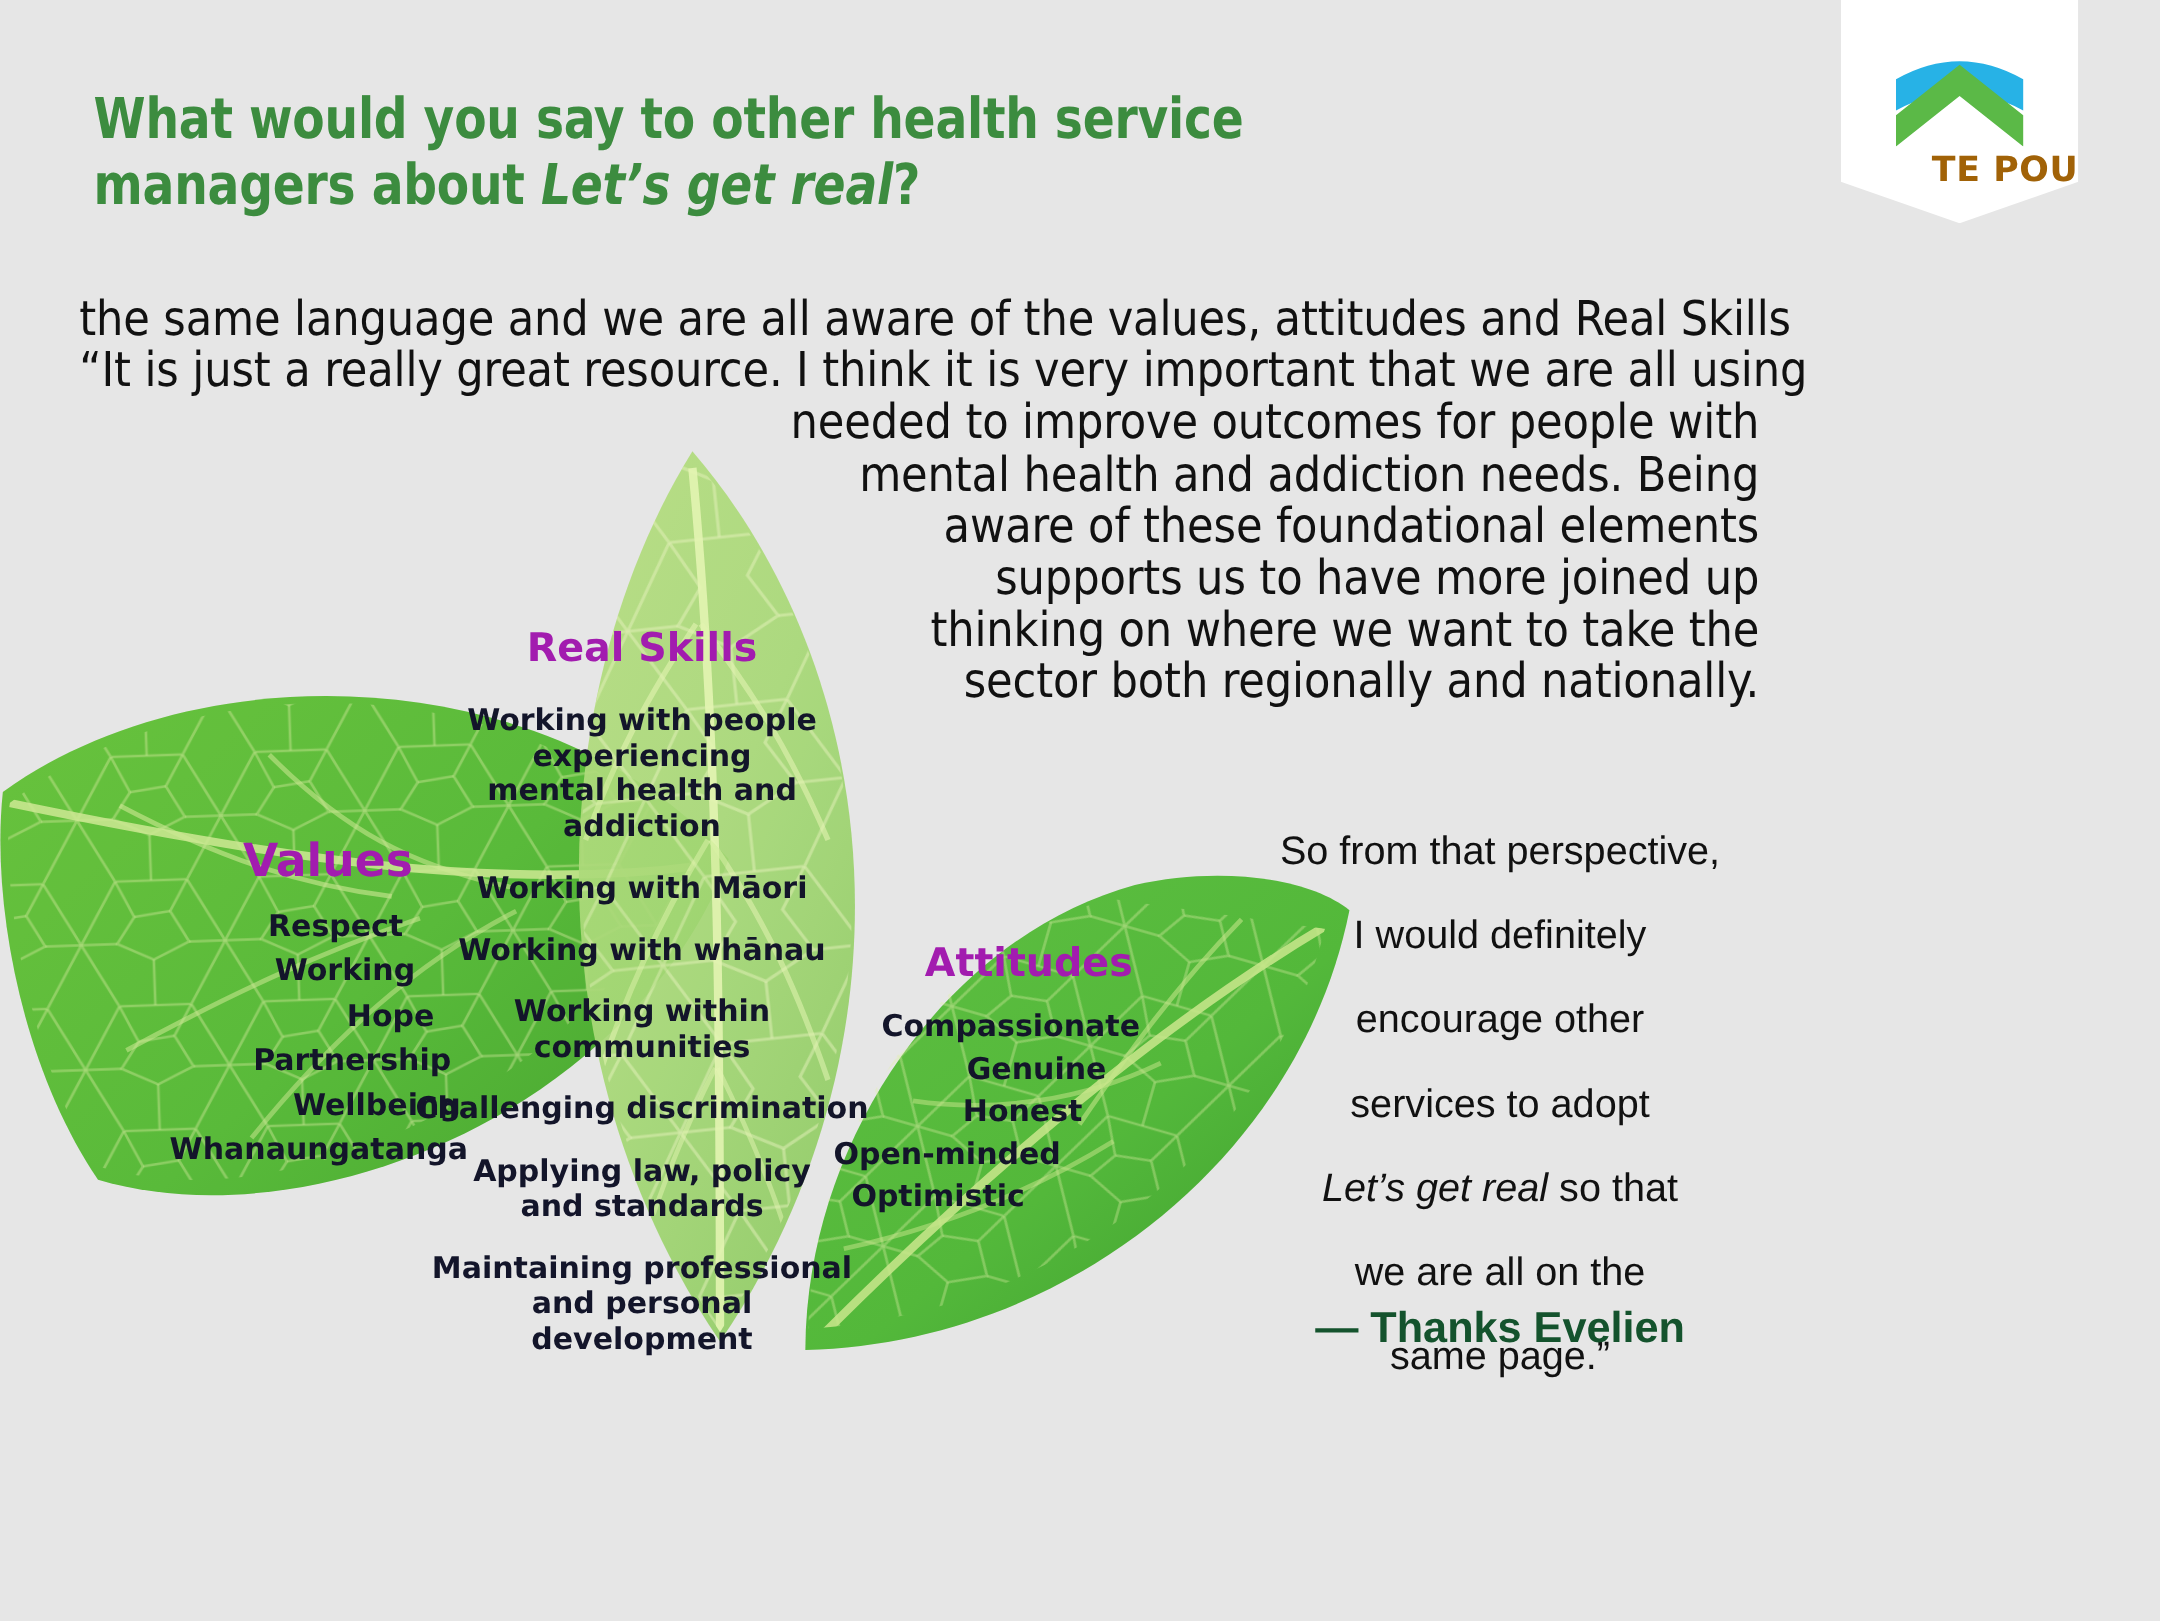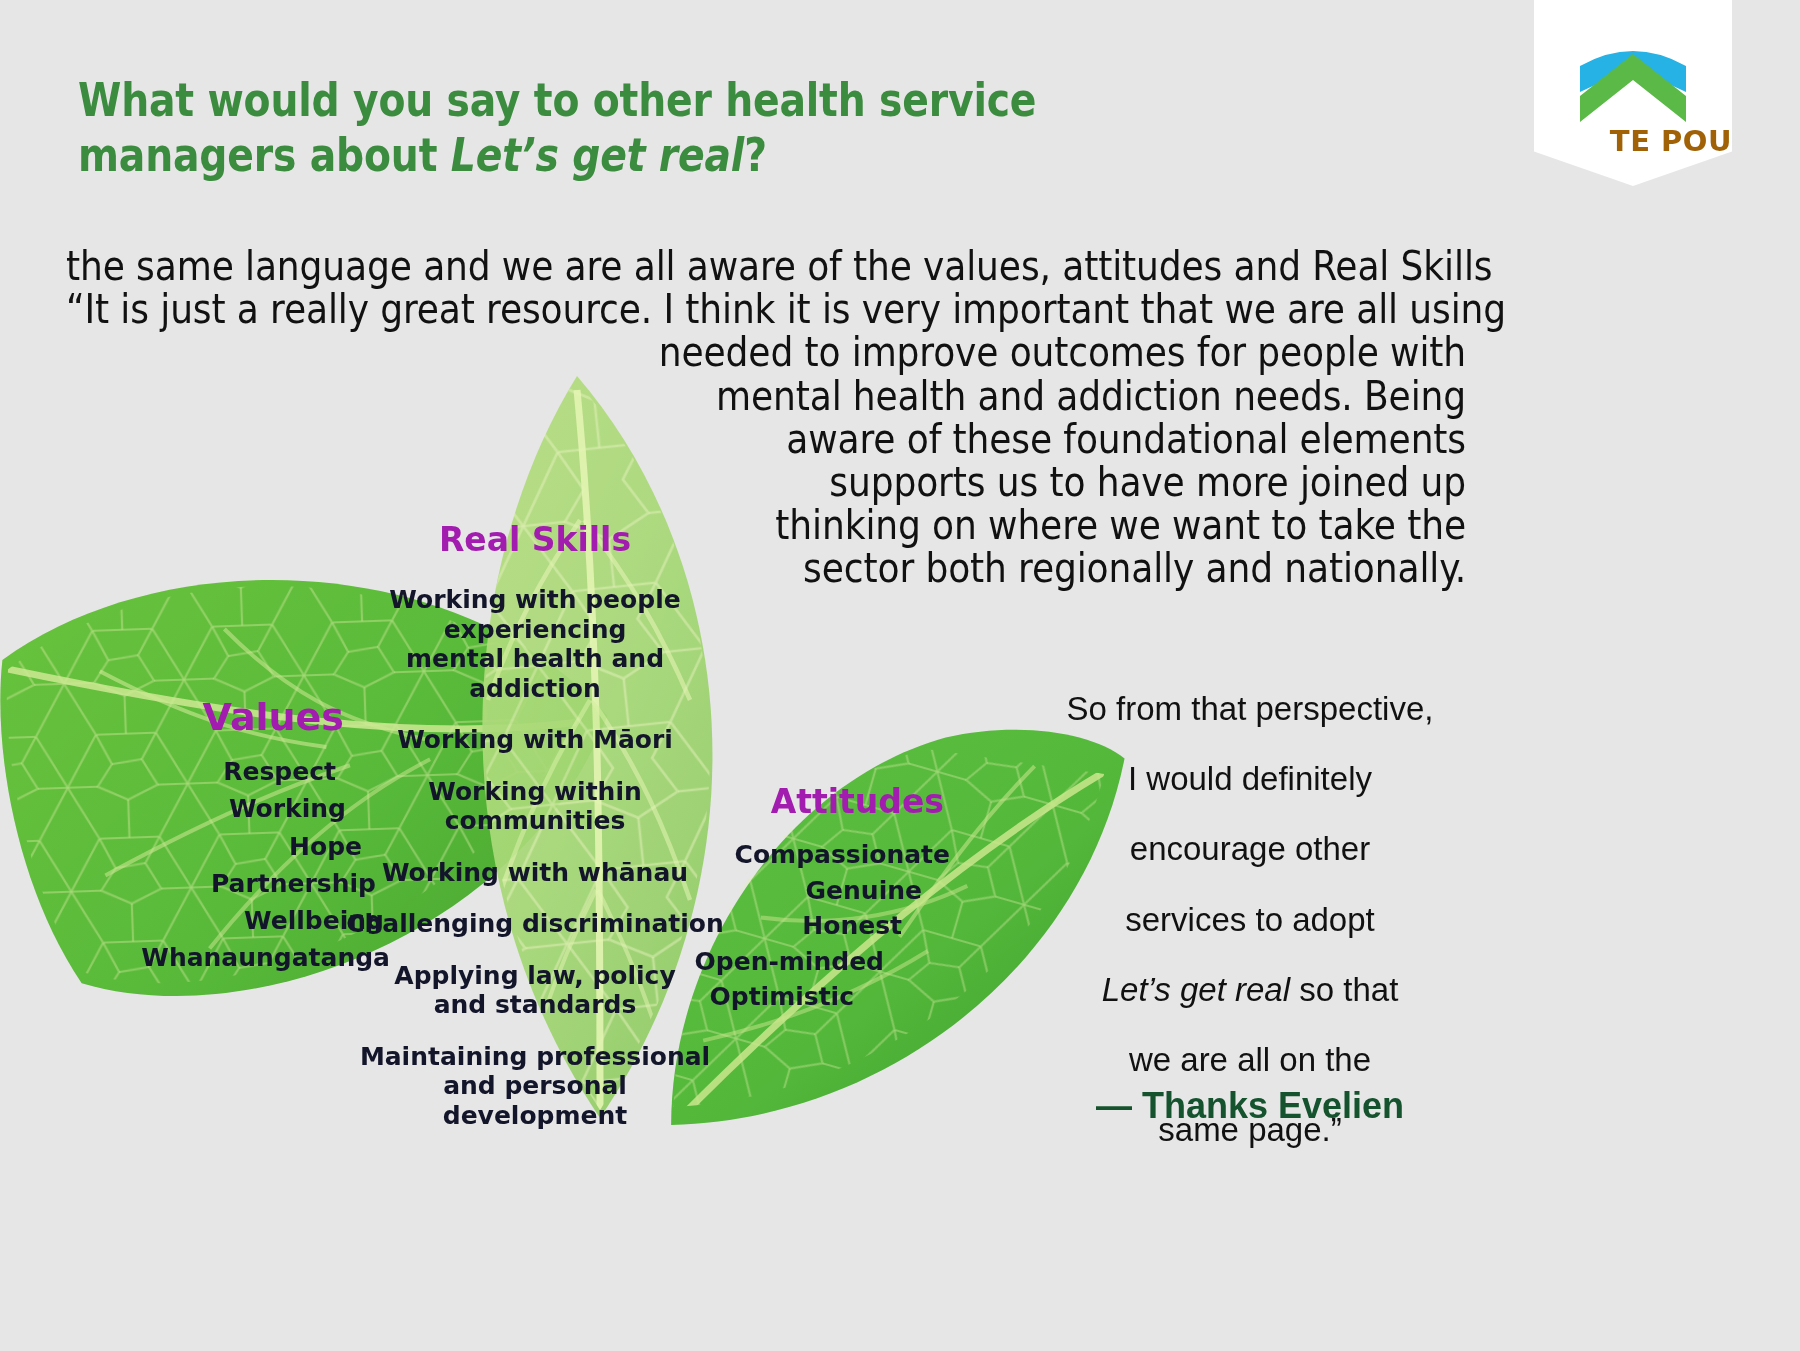--- a/index.html
+++ b/index.html
@@ -251,22 +251,22 @@
   <div class="leaf-item i4">Wellbeing</div>
   <div class="leaf-item i5">Whanaungatanga</div>
 </div>
 
 <div id="skills-text" class="leaf-text">
   <div class="leaf-title">Real Skills</div>
   <div class="leaf-item" style="white-space:pre-line;">Working with people
 experiencing
 mental health and addiction</div>
   <div class="leaf-item" style="white-space:pre-line;">Working with Māori</div>
+  <div class="leaf-item" style="white-space:pre-line;">Working with whānau</div>
   <div class="leaf-item" style="white-space:pre-line;">Working within communities</div>
-  <div class="leaf-item" style="white-space:pre-line;">Working with whānau</div>
   <div class="leaf-item" style="white-space:pre-line;">Challenging discrimination</div>
   <div class="leaf-item" style="white-space:pre-line;text-align:center;">Applying law, policy
 and standards</div>
   <div class="leaf-item" style="white-space:pre-line;">Maintaining professional
 and personal
 development</div>
 </div>
 
 <div id="attitudes-text" class="leaf-text">
   <div class="leaf-title">Attitudes</div>

